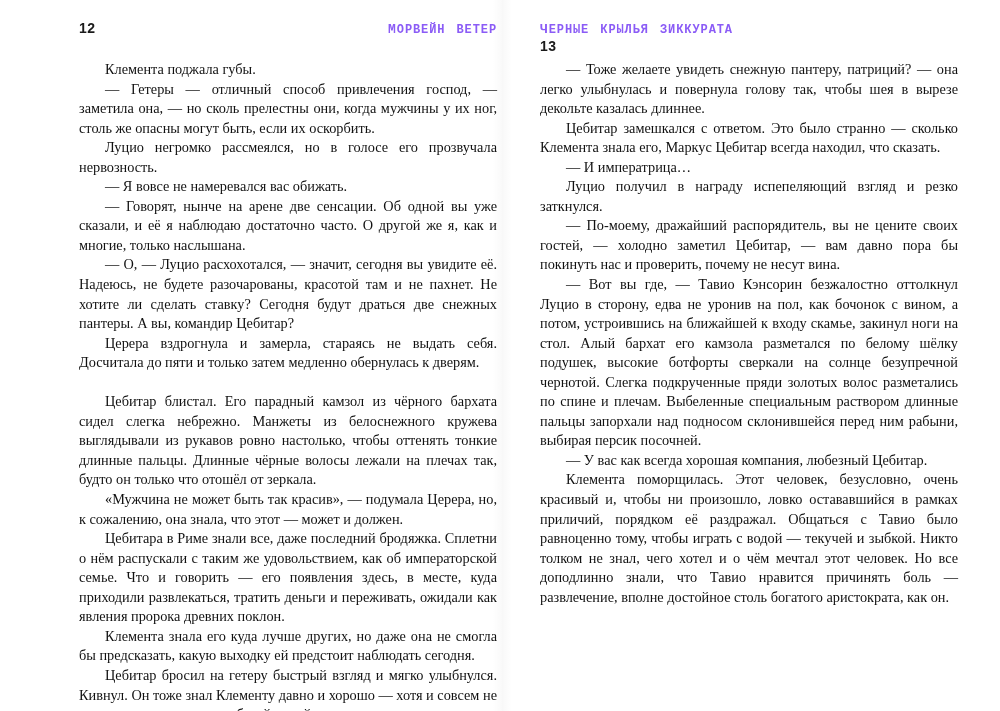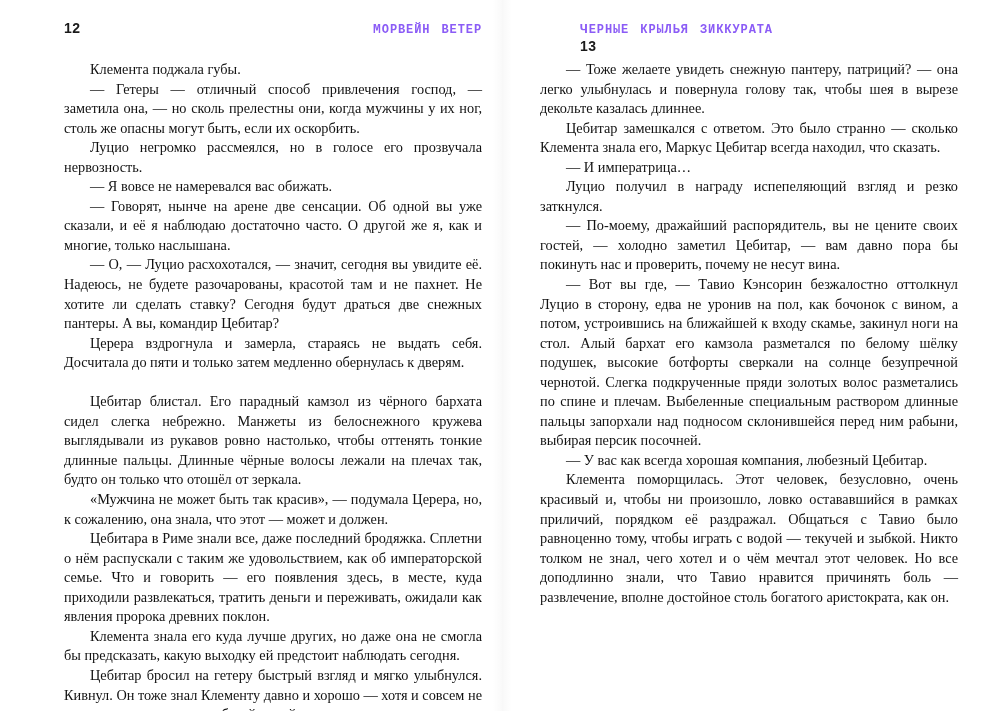--- a/index.html
+++ b/index.html
@@ -28,21 +28,21 @@
         rgba(0,0,0,0.028) 52%,
         rgba(0,0,0,0.000) 100%);
     pointer-events: none;
   }
   .page {
     position: absolute;
     top: 0;
     height: 711px;
     width: 500px;
   }
-  .page-left  { left: 2px; padding-left: 32px; }
+  .page-left  { left: 17px; padding-left: 32px; }
   .page-right { left: 500px; }
 
   .page-inner {
     position: absolute;
     top: 18px;
     width: 418px;
   }
   .page-left  .page-inner { left: 62px; }
   .page-right .page-inner { left: 40px; }
 
@@ -68,21 +68,21 @@
     font-size: 17px;
     font-weight: 700;
     color: #8b5cf6;
     letter-spacing: 0.9px;
     font-variant: small-caps;
     text-transform: lowercase;
     white-space: nowrap;
   }
   .page-left .runtitle  { text-align: right; }
   .page-right .runtitle { text-align: left; }
-  .page-right .folio    { text-align: right; margin-left: 40px; }
+  .page-right .folio    { text-align: right; }
 
   .runtitle::first-letter { font-size: 18px; }
 
   .body-text {
     font-size: 14.3px;
     line-height: 19.55px;
     color: #111111;
     text-align: justify;
     text-justify: inter-word;
     -webkit-hyphens: none;

